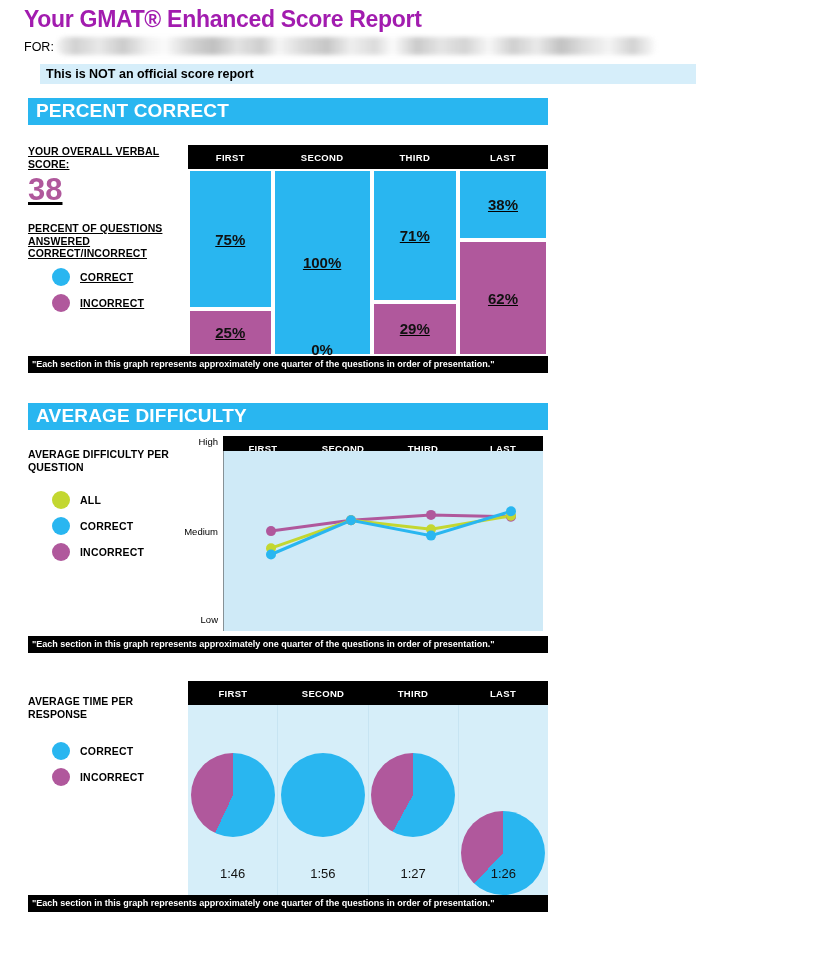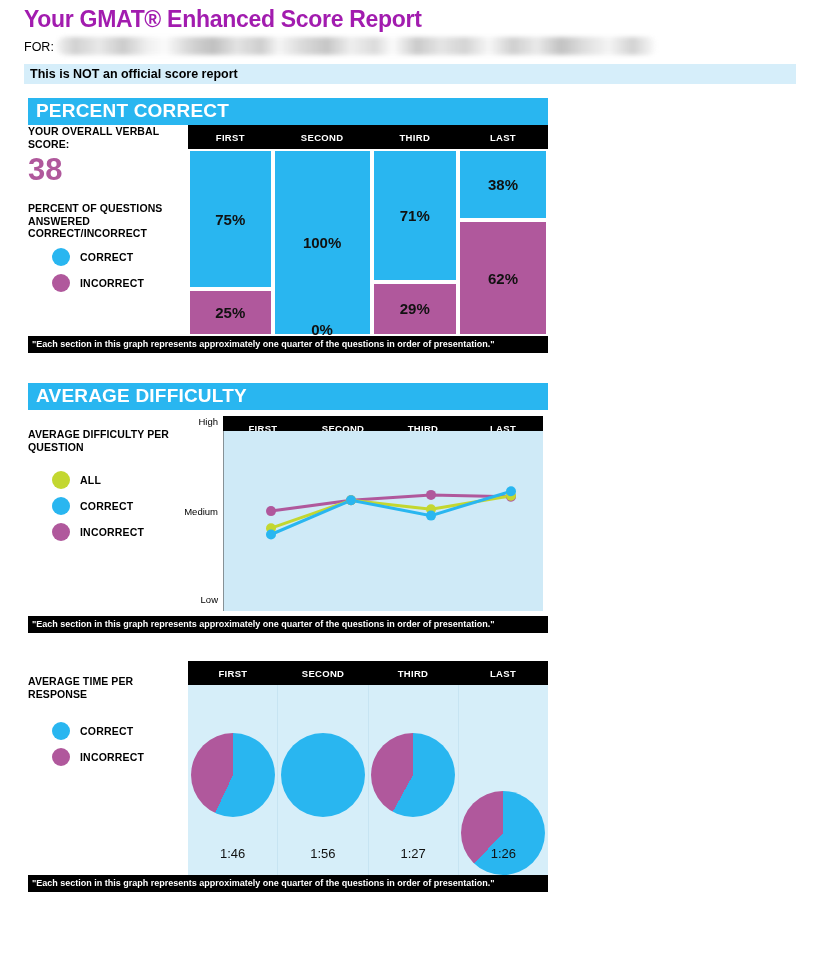--- a/index.html
+++ b/index.html
@@ -48,22 +48,22 @@
         #f2f2f2 0%, #cfcfcf 3%, #e8e8e8 7%, #c9c9c9 11%, #efefef 15%,
         #fbfbfb 18%, #d5d5d5 22%, #bdbdbd 26%, #e2e2e2 30%, #cccccc 34%,
         #f5f5f5 37%, #d8d8d8 41%, #c4c4c4 45%, #eeeeee 49%, #dadada 53%,
         #fcfcfc 56%, #c8c8c8 60%, #e4e4e4 64%, #d2d2d2 68%, #f7f7f7 72%,
         #cdcdcd 76%, #e9e9e9 80%, #bfbfbf 84%, #dedede 88%, #f4f4f4 92%,
         #d0d0d0 96%, #ffffff 100%);
     filter: blur(2px);
     opacity: 0.95;
   }
   .notice-bar {
-    margin: 7px 0 0 24px;
-    width: 772px;
+    margin: 7px 0 0 40px;
+    width: 656px;
     height: 20px;
     background: #d6eefa;
     font-size: 12.5px;
     font-weight: bold;
     display: flex;
     align-items: center;
     padding-left: 6px;
     box-sizing: border-box;
   }
 
@@ -107,21 +107,22 @@
     font-weight: bold;
     display: flex;
     align-items: center;
     justify-content: center;
     letter-spacing: 0.3px;
   }
 
   
   .pc-body {
     display: flex;
-    margin-top: 0;
+    margin-top: 20px;
+    text-decoration: underline;
   }
   .pc-left {
     width: 160px;
     padding-right: 6px;
     box-sizing: border-box;
   }
   .lbl-bold {
     font-size: 10.5px;
     font-weight: bold;
     line-height: 12.5px;

